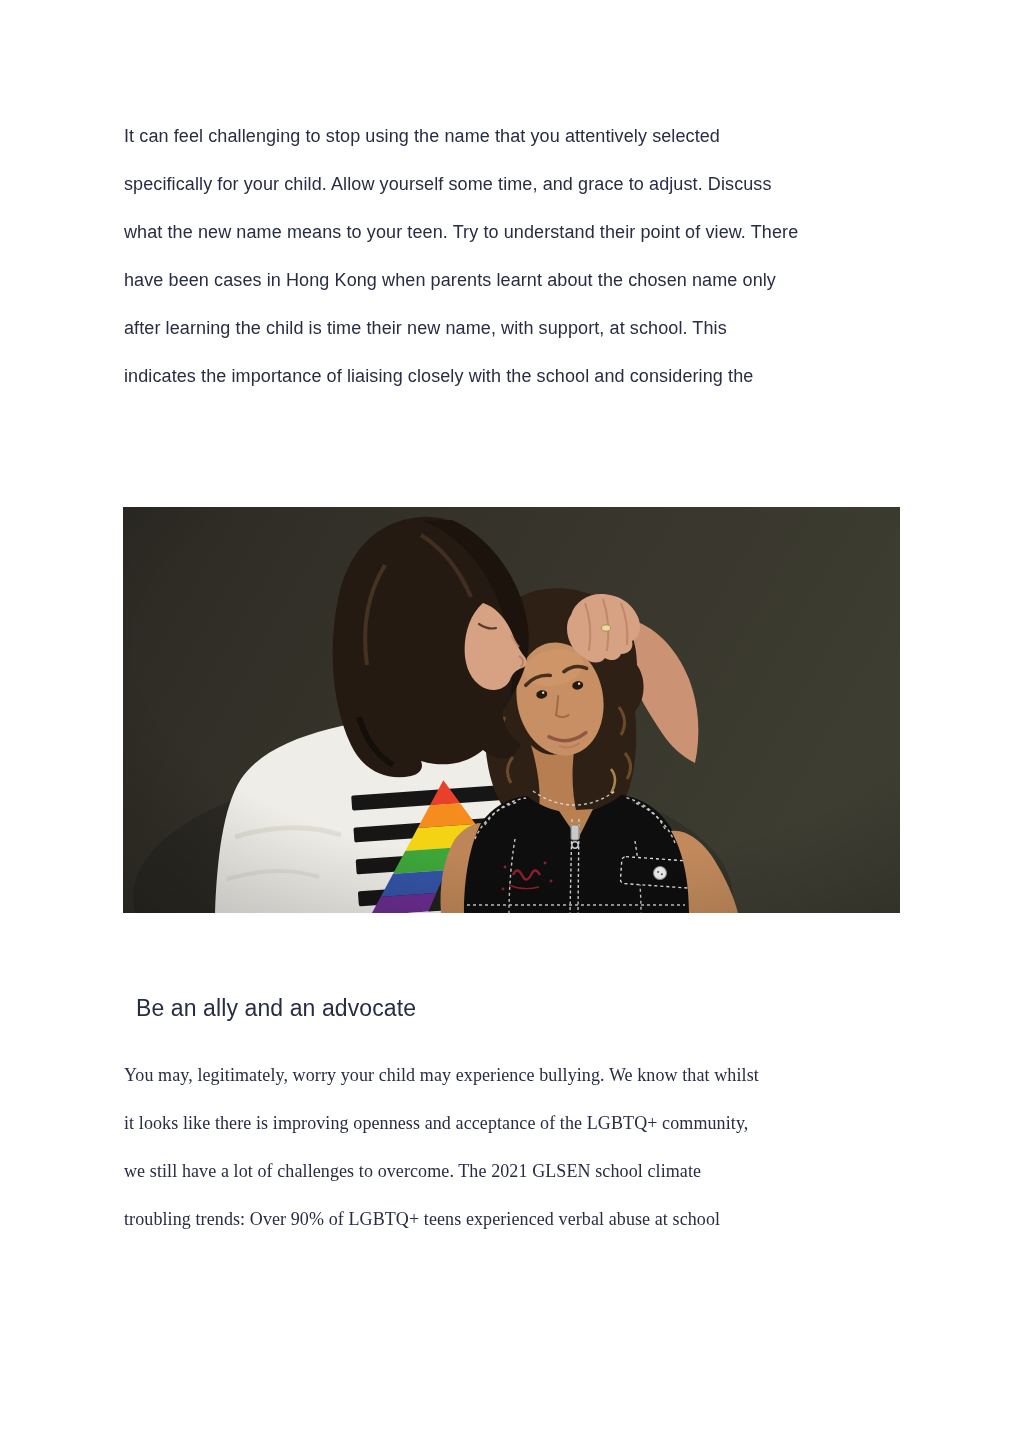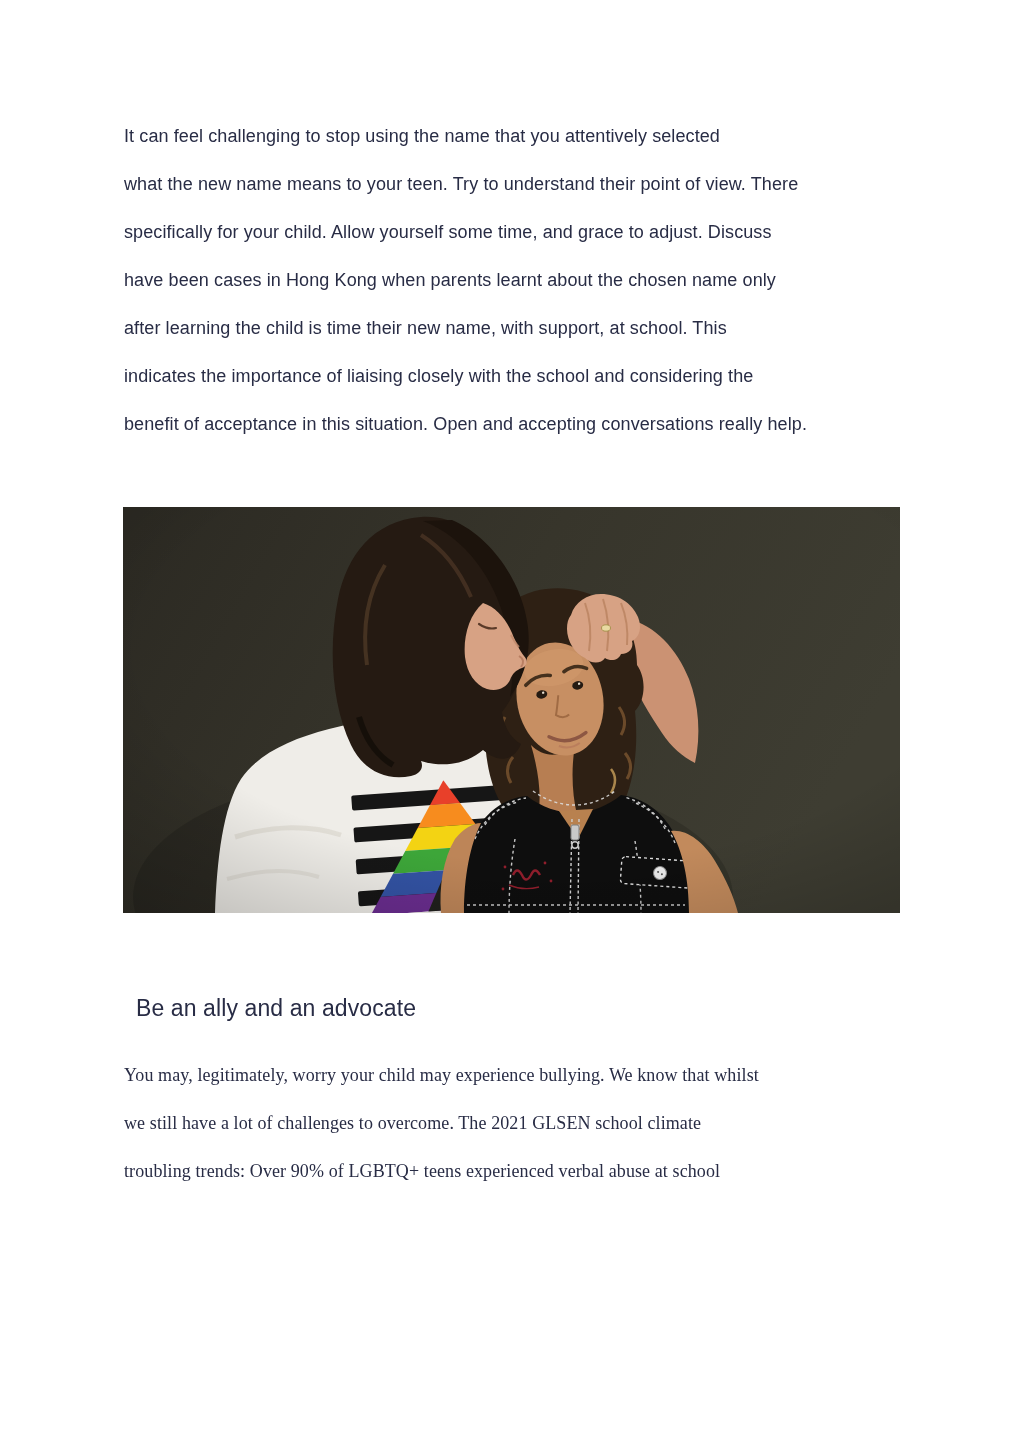--- a/index.html
+++ b/index.html
@@ -23,26 +23,25 @@
   }
   .photo-frame svg { display:block; }
 </style>
 </head>
 <body>
 
 <div class="page">
 
   <div class="para" id="paragraph-1">
     <div class="text-line">It can feel challenging to stop using the name that you attentively selected</div>
+    <div class="text-line">specifically for your child. Allow yourself some time, and grace to adjust. Discuss</div>
     <div class="text-line">what the new name means to your teen. Try to understand their point of view. There</div>
-    <div class="text-line">specifically for your child. Allow yourself some time, and grace to adjust. Discuss</div>
     <div class="text-line">have been cases in Hong Kong when parents learnt about the chosen name only</div>
     <div class="text-line">after learning the child is time their new name, with support, at school. This</div>
     <div class="text-line">indicates the importance of liaising closely with the school and considering the</div>
-    <div class="text-line">benefit of acceptance in this situation. Open and accepting conversations really help.</div>
   </div>
 
   <div class="photo-frame" title="Parent with dark bob haircut kissing the forehead of a curly-haired teen; parent wears a white t-shirt with a black-striped rainbow ally 'A' symbol; teen wears a black sleeveless zip vest with white contrast stitching">
     <svg width="777" height="406" viewBox="0 0 777 406">
       <defs>
         <linearGradient id="bgGrad" x1="0" y1="0.1" x2="1" y2="0.4">
           <stop offset="0" stop-color="#2c2a23"></stop>
           <stop offset="0.5" stop-color="#37352b"></stop>
           <stop offset="1" stop-color="#3e3d32"></stop>
         </linearGradient>
@@ -182,17 +181,18 @@
       </g>
 
       <rect width="777" height="406" fill="url(#vign)"></rect>
     </svg>
   </div>
 
   <h2 class="section-heading">Be an ally and an advocate</h2>
 
   <div class="para" id="paragraph-2">
     <div class="text-line">You may, legitimately, worry your child may experience bullying. We know that whilst</div>
+    <div class="text-line">it looks like there is improving openness and acceptance of the LGBTQ+ community,</div>
     <div class="text-line">we still have a lot of challenges to overcome. The 2021 GLSEN school climate</div>
     <div class="text-line">troubling trends: Over 90% of LGBTQ+ teens experienced verbal abuse at school</div>
   </div>
 
 </div>
 
 </body></html>

